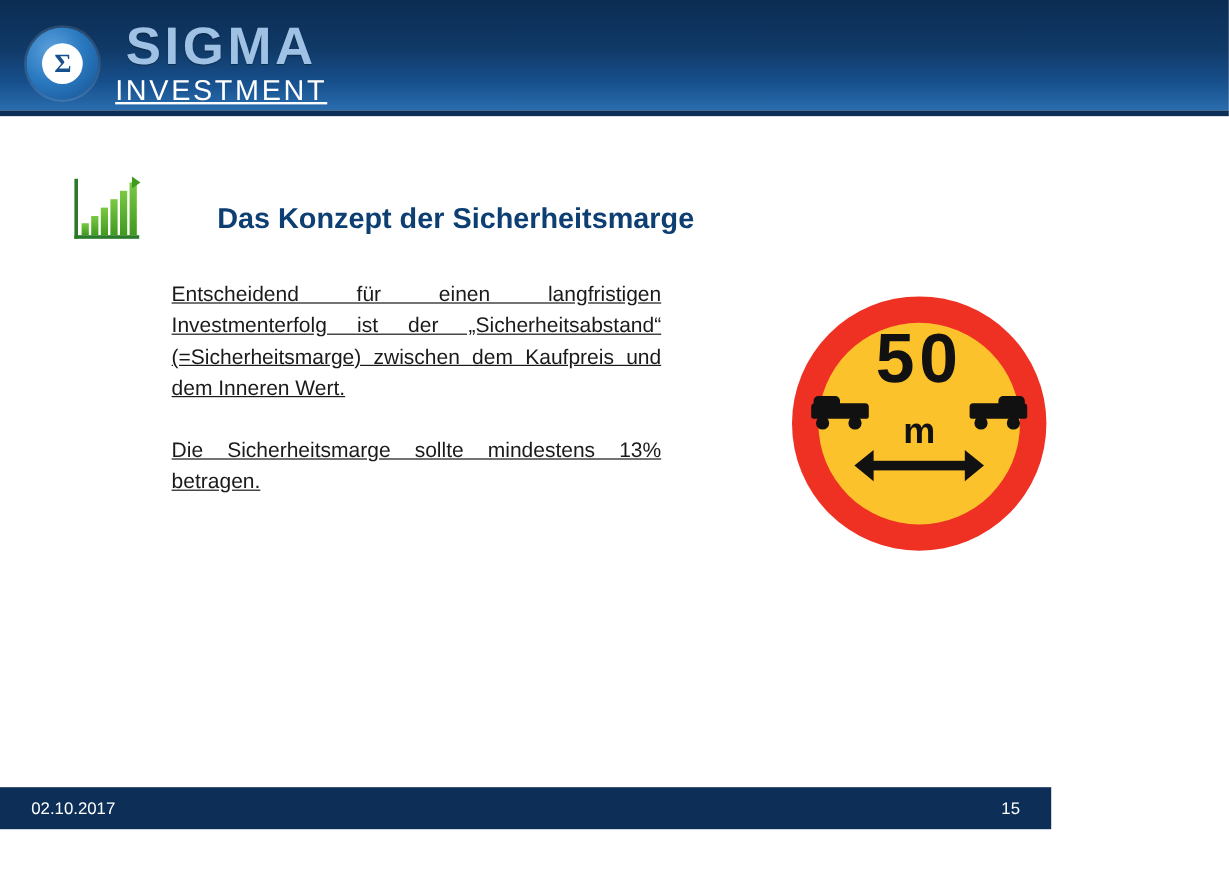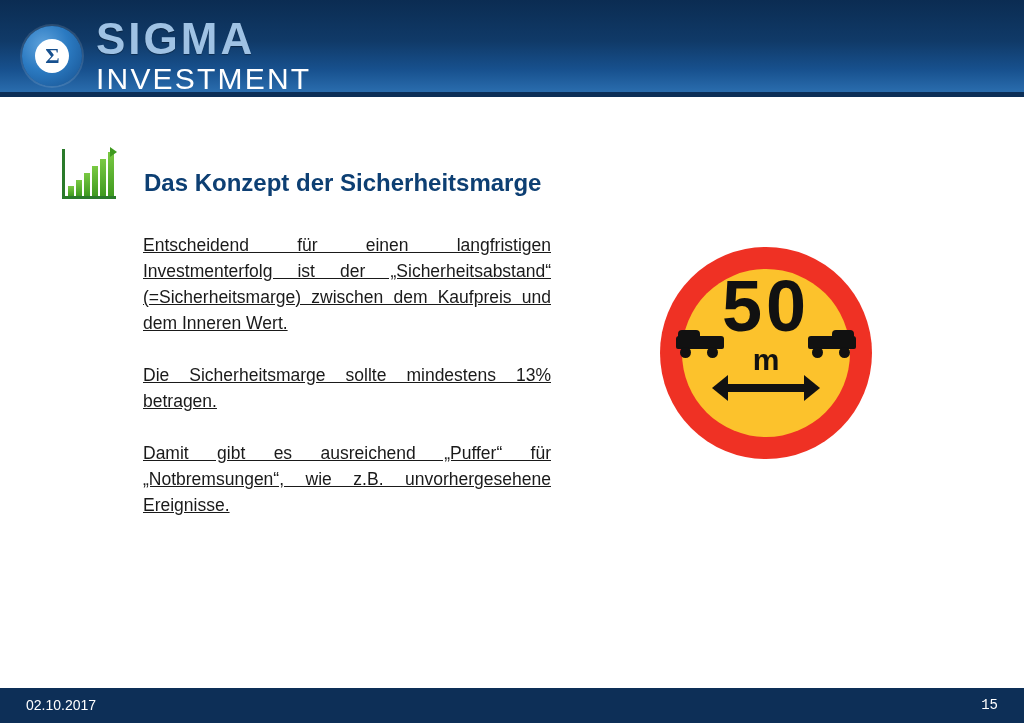--- a/index.html
+++ b/index.html
@@ -69,43 +69,46 @@
     margin-left: 14px;
     line-height: 1;
   }
   .logo-text .l1 {
     font-size: 44px;
     letter-spacing: 3px;
     color: #9fc2e4;
     font-weight: bold;
     display: block;
     text-shadow: 0 1px 1px rgba(0,0,0,0.35);
+    text-align: center;
   }
   .logo-text .l2 {
-    font-size: 30px;
+    font-size: 24px;
     letter-spacing: 2.2px;
     color: #ffffff;
     display: block;
     margin-top: 3px;
+    text-decoration: underline;
   }
 
   
   .slide-body {
     position: absolute;
     left: 0; top: 97px;
     width: 1024px;
     height: 592px;
     background: #ffffff;
   }
 
   .title-row {
     position: absolute;
     left: 62px; top: 52px;
     display: flex;
     align-items: flex-end;
+    gap: 37px;
   }
   .bar-icon {
     width: 54px; height: 50px;
     position: relative;
     flex: none;
   }
   .bar-icon .axis-v {
     position: absolute;
     left: 0; bottom: 0;
     width: 3px; height: 50px;
@@ -175,21 +178,21 @@
     width: 168px; height: 168px;
     border-radius: 50%;
     background: #fcc22c;
   }
   .sign-50 {
     position: absolute;
     left: 0; top: 18px;
     width: 212px;
     text-align: center;
     font-family: "Liberation Sans", sans-serif;
-    font-size: 72px;
+    font-size: 58px;
     font-weight: bold;
     color: #111111;
     letter-spacing: 4px;
   }
   .sign-m {
     position: absolute;
     left: 0; top: 96px;
     width: 212px;
     text-align: center;
     font-size: 30px;
@@ -254,22 +257,22 @@
     border-right: 16px solid #111111;
   }
   .arrow-dbl .head.right {
     right: 0;
     border-left: 16px solid #111111;
   }
 
   
   .footer {
     position: absolute;
-    left: 0; top: 688px;
-    width: 1024px; height: 35px;
+    left: 0; top: 656px;
+    width: 876px; height: 35px;
     background: #0d2f57;
     color: #ffffff;
   }
   .footer-date {
     position: absolute;
     left: 26px; top: 9px;
     font-size: 14px;
     color: #ffffff;
   }
   .footer-url {
@@ -278,21 +281,20 @@
     width: 1024px;
     text-align: center;
     font-size: 13px;
     color: #6e9fd0;
   }
   .footer-page {
     position: absolute;
     right: 26px; top: 9px;
     font-size: 14px;
     color: #ffffff;
-    font-family: Liberation Mono, monospace;
   }
 </style>
 </head>
 <body>
 
 <div class="header">
   <div class="logo-wrap">
     <div class="logo-mark">
       <div class="logo-glyph">Σ</div>
     </div>
@@ -317,21 +319,20 @@
       <div class="b" style="left:38px; height:37px;"></div>
       <div class="b" style="left:46px; height:44px;"></div>
       <div class="arrow"></div>
     </div>
     <div class="slide-title">Das Konzept der Sicherheitsmarge</div>
   </div>
 
   <div class="body-text">
     <p>Entscheidend für einen langfristigen Investmenterfolg ist der „Sicherheitsabstand“ (=Sicherheitsmarge) zwischen dem Kaufpreis und dem Inneren Wert.</p>
     <p>Die Sicherheitsmarge sollte mindestens 13% betragen.</p>
-    <p>Damit gibt es ausreichend „Puffer“ für „Notbremsungen“, wie z.B. unvorhergesehene Ereignisse.</p>
   </div>
 
   <div class="sign">
     <div class="sign-outer"></div>
     <div class="sign-inner"></div>
     <div class="sign-50">50</div>
     <div class="car car-left">
       <div class="cabin"></div>
         <div class="body"></div>
       <div class="w w1"></div>

